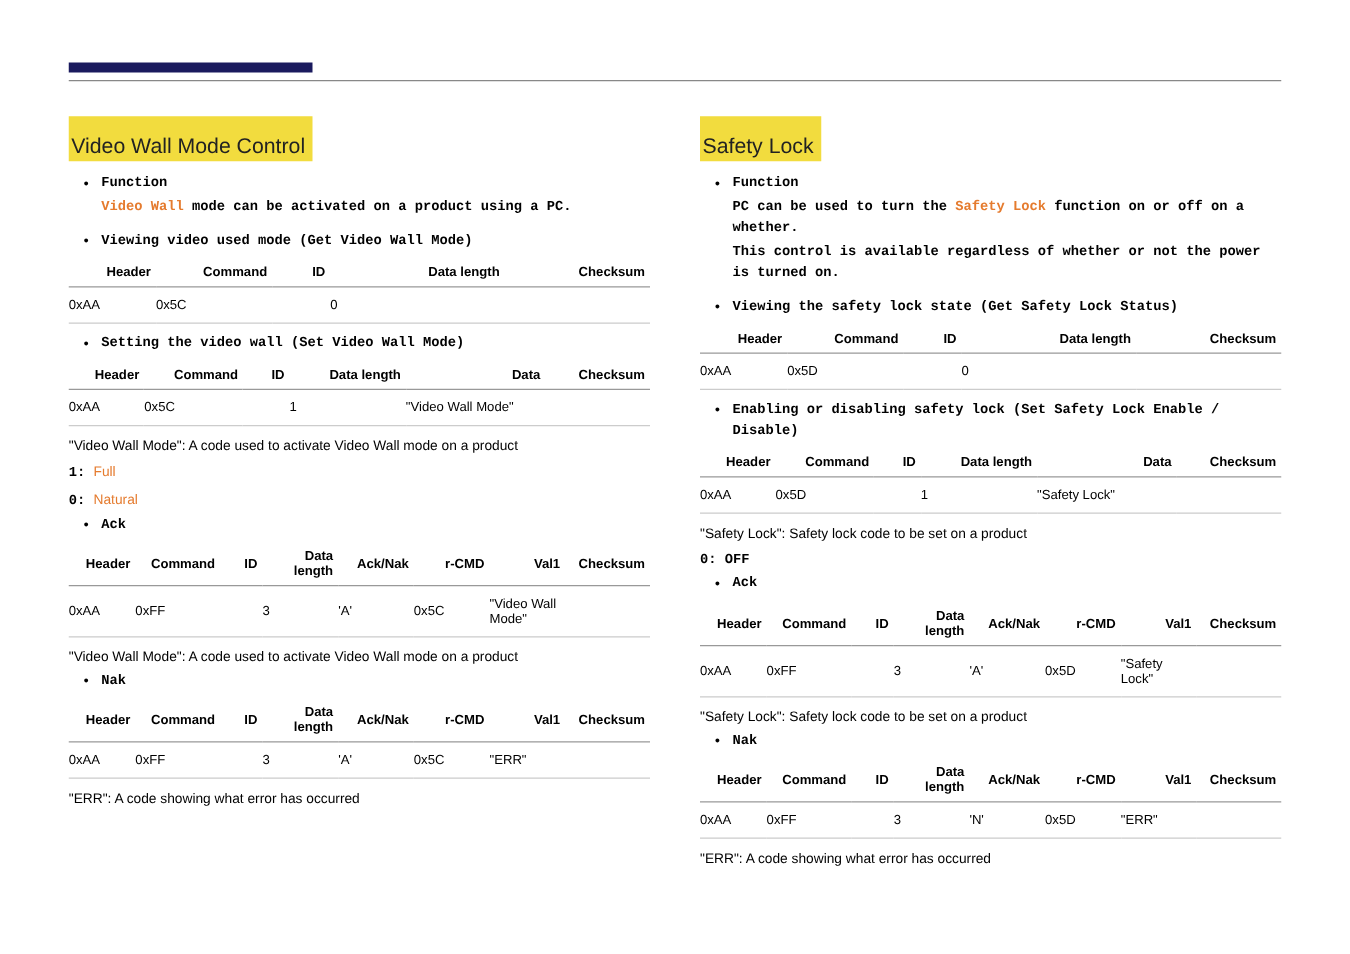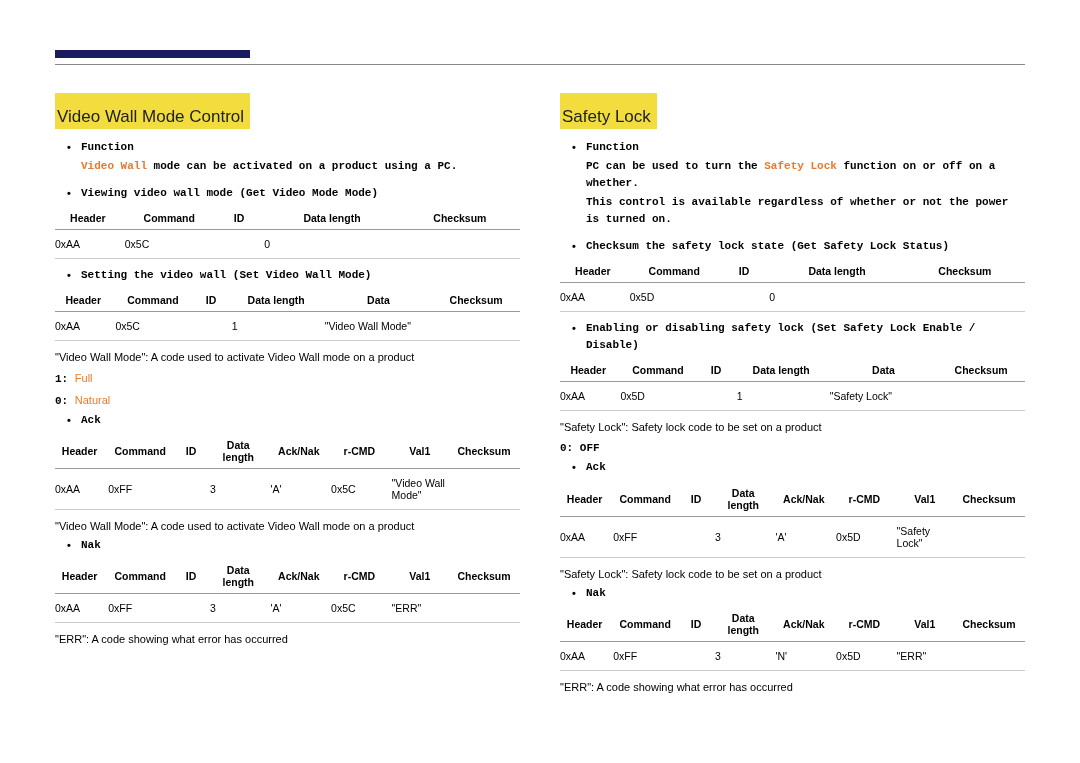--- a/index.html
+++ b/index.html
@@ -60,21 +60,21 @@
     margin-bottom: 2px;
   }
   .spacer { height: 8px; }
   table {
     width: 100%;
     border-collapse: collapse;
     margin: 4px 0 8px 0;
     font-size: 10.5px;
   }
   th {
-    text-align: center;
+    text-align: right;
     font-weight: bold;
     border-bottom: 1px solid #999;
     padding: 6px 4px 5px 0;
   }
   td {
     border-bottom: 1px solid #ccc;
     padding: 8px 4px 8px 0;
   }
   .descline {
     margin: 4px 0 2px 0;
@@ -114,21 +114,21 @@
       <span class="bullet-dot">•</span>
       <span class="bullet-content bold">Function</span>
     </div>
     <div class="indent bold">
       <span class="orange">Video Wall</span><span> mode can be activated on a product using a PC.</span>
     </div>
 
     <div class="spacer"></div>
     <div class="bullet-row">
       <span class="bullet-dot">•</span>
-      <span class="bullet-content bold">Viewing video wall mode (Get Video Mode Mode)</span>
+      <span class="bullet-content bold">Viewing video used mode (Get Video Wall Mode)</span>
     </div>
     <table class="t5">
       <tbody>
           <tr>
             <th>Header</th>
             <th>Command</th>
             <th>ID</th>
             <th>Data length</th>
             <th>Checksum</th>
           </tr>
@@ -242,21 +242,21 @@
       <span class="bullet-content bold">Function</span>
     </div>
     <div class="indent bold">
       <span>PC can be used to turn the </span><span class="orange">Safety Lock</span><span> function on or off on a whether.</span>
     </div>
     <div class="indent bold">This control is available regardless of whether or not the power is turned on.</div>
 
     <div class="spacer"></div>
     <div class="bullet-row">
       <span class="bullet-dot">•</span>
-      <span class="bullet-content bold">Checksum the safety lock state (Get Safety Lock Status)</span>
+      <span class="bullet-content bold">Viewing the safety lock state (Get Safety Lock Status)</span>
     </div>
     <table class="t5">
       <tbody>
           <tr>
             <th>Header</th>
             <th>Command</th>
             <th>ID</th>
             <th>Data length</th>
             <th>Checksum</th>
           </tr>

